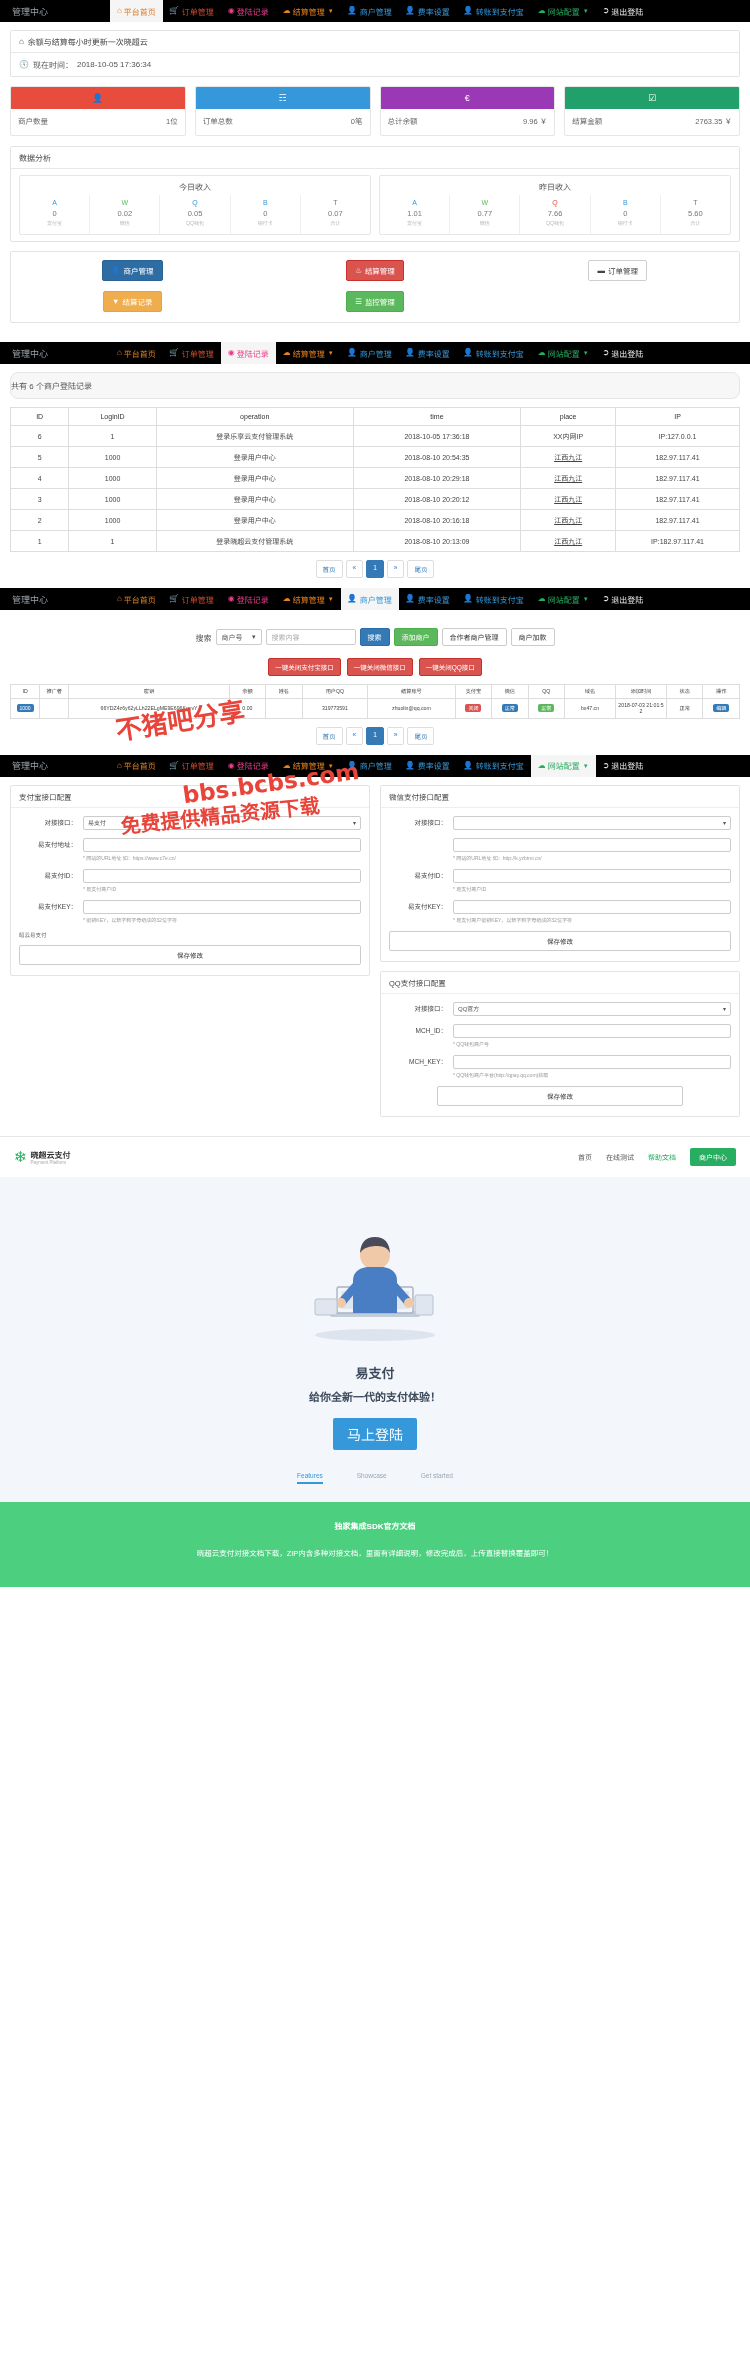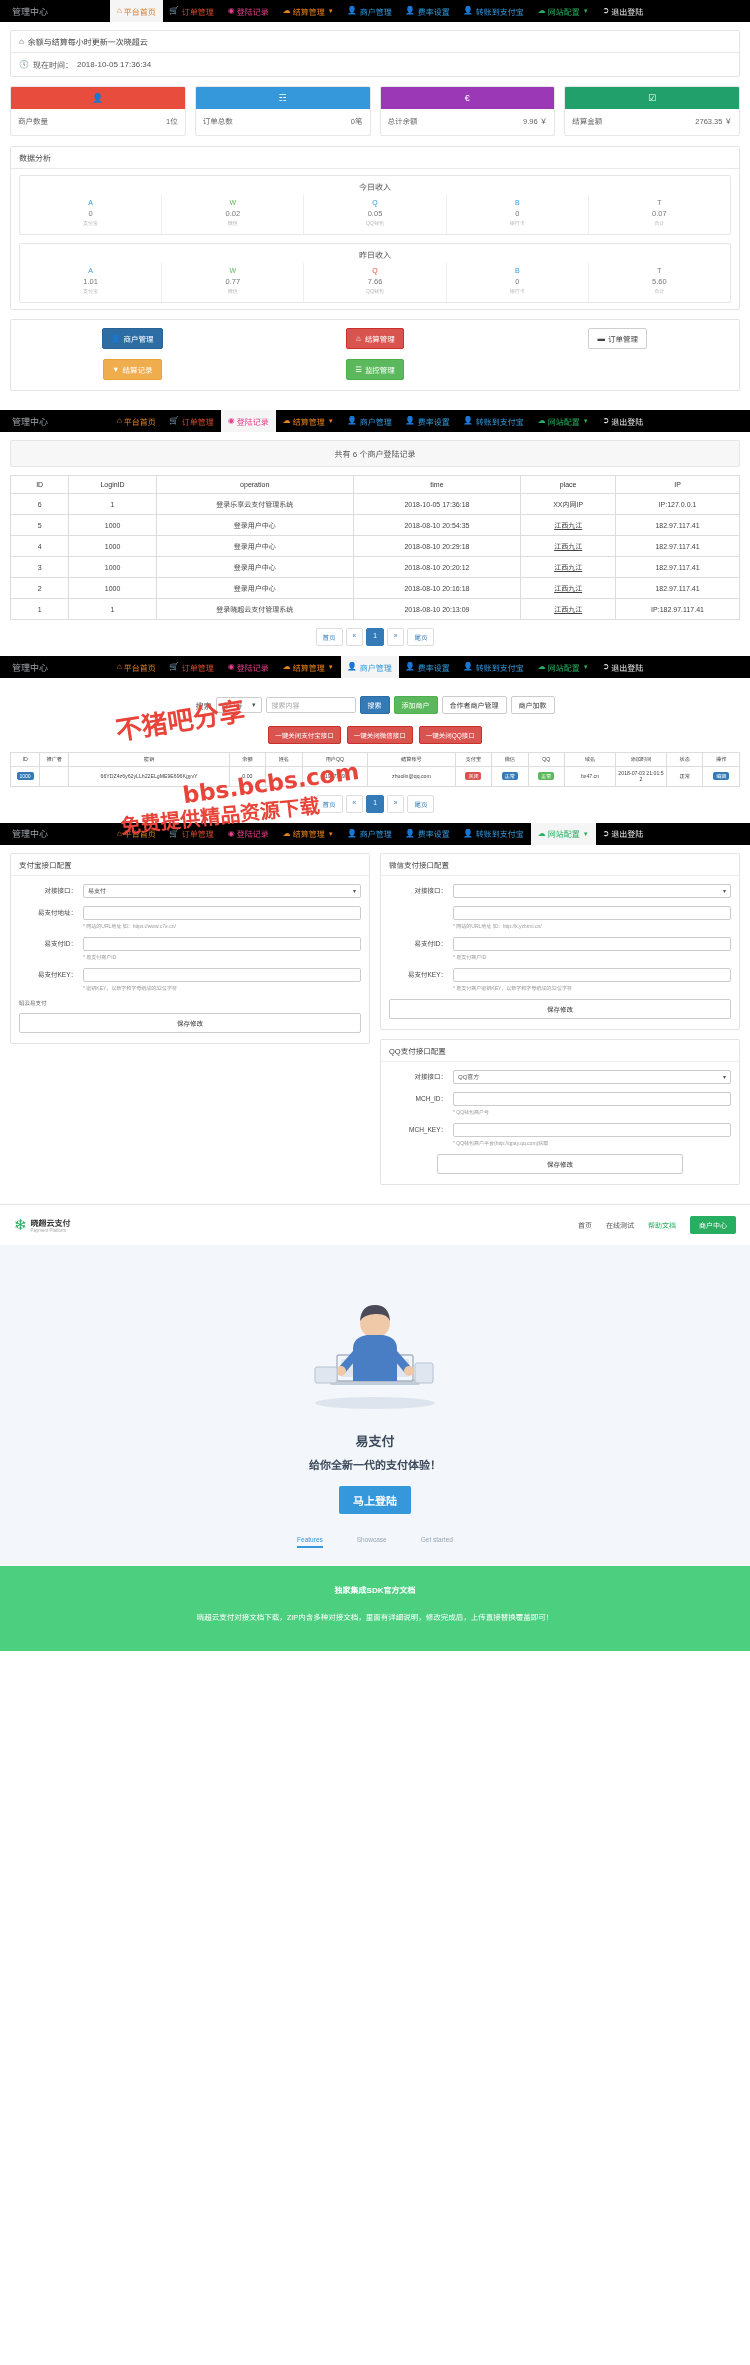--- a/index.html
+++ b/index.html
@@ -88,21 +88,21 @@
     display:flex; align-items:center; justify-content:center;
     color:#fff; font-size:9px;
   }
   .tile-bottom {
     display:flex; justify-content:space-between; align-items:flex-start;
     padding:6px 7px 9px 7px;
     font-size:7.5px; color:#666;
   }
 
   
-  .income-row { display:flex; gap:8px;flex-direction:column; }
+  .income-row { display:flex; gap:8px; }
   .income-card {
     flex:1 1 0;
     border:1px solid #e6e6e6;
     border-radius:2px;
     background:#fff;
   }
   .income-title {
     text-align:center;
     font-size:8px;
     color:#555;
@@ -139,22 +139,21 @@
   .btn-white  { background:#fff; border-color:#cfcfcf; color:#444; }
   .btn-primary{ background:#337ab7; border-color:#2e6da4; }
   .btn-success{ background:#5cb85c; border-color:#4cae4c; }
   .btn-default{ background:#fff; border-color:#ccc; color:#333; }
   .btn-xs { font-size:5.5px; padding:2px 4px; }
 
   
   .alert-count {
     background:#f7f7f7;
     border:1px solid #e6e6e6;
-    border-radius:2px;
-    text-align:center;
+    border-radius:8px;
     font-size:8px;
     color:#555;
     padding:7px 0;
     margin-bottom:8px;
   }
   table.grid {
     width:100%;
     border-collapse:collapse;
     font-size:7px;
     background:#fff;
@@ -263,22 +262,22 @@
     background:#27ae60; color:#fff; font-size:7px;
     padding:4px 9px; border-radius:2px;
   }
   .hero {
     background:#f3f6fa; padding:26px 0 18px 0; text-align:center;
   }
   .hero-title { font-size:13px; color:#3d4a5c; font-weight:bold; margin-top:10px; }
   .hero-sub { font-size:11px; color:#3d4a5c; font-weight:bold; margin-top:6px; }
   .hero-cta {
     display:inline-block; margin-top:14px;
-    background:#3498db; color:#fff; font-size:11px;
-    padding:6px 14px; border-radius:2px; font-weight:bold;
+    background:#3498db; color:#fff; font-size:14px;
+    padding:6px 14px; border-radius:2px; font-weight:normal;
   }
   .hero-tabs {
     display:flex; gap:34px; justify-content:center;
     margin-top:22px; font-size:6.5px; color:#9aa6b5;
   }
   .hero-tabs .on { color:#3498db; border-bottom:2px solid #3498db; padding-bottom:3px; }
   .green-band {
     background:#4cd080; text-align:center; padding:18px 20px 26px 20px; color:#fff;
   }
   .band-title { font-size:8px; font-weight:bold; }

